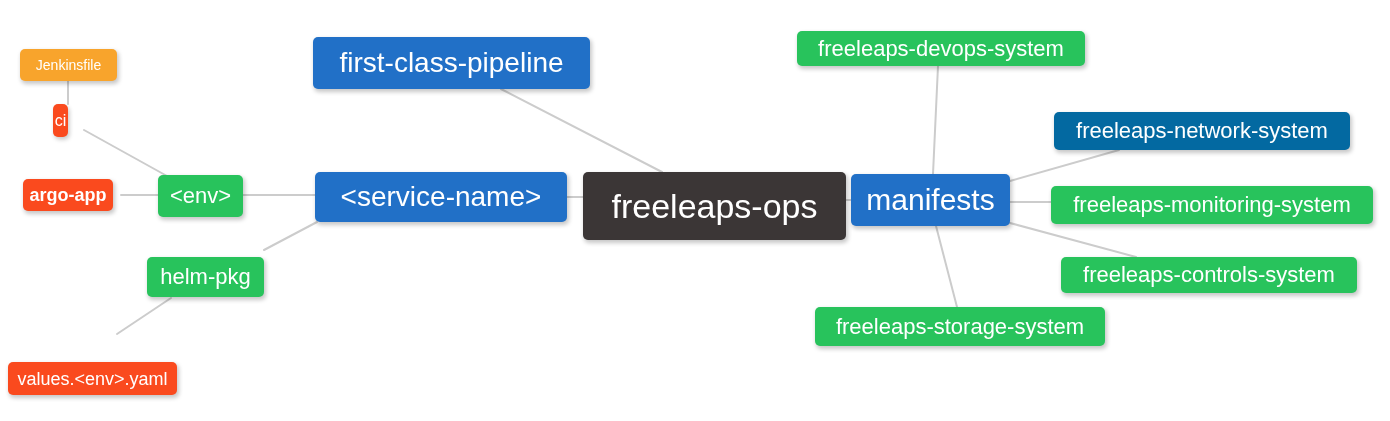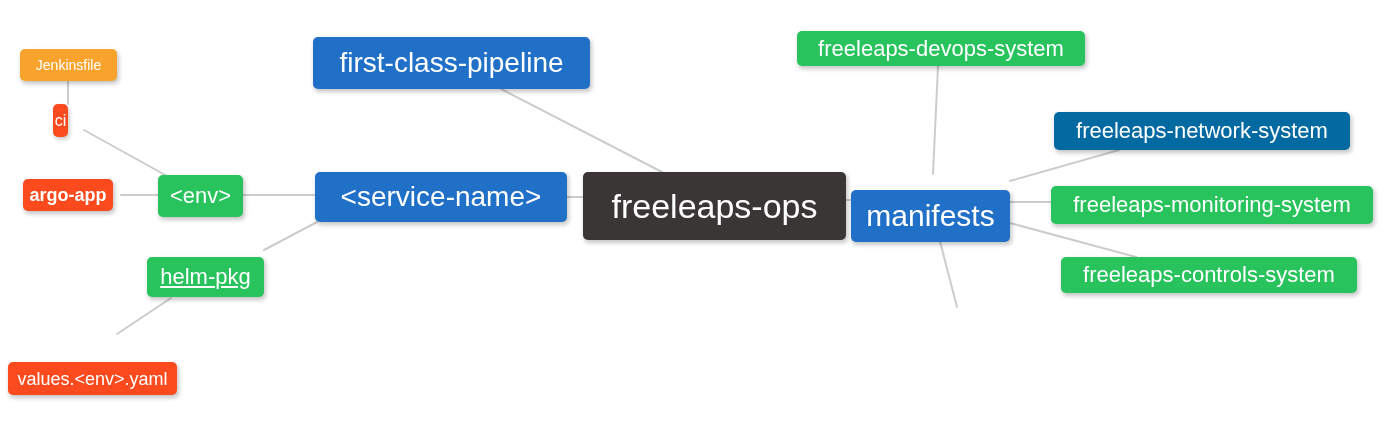--- a/index.html
+++ b/index.html
@@ -40,24 +40,25 @@
       <line x1="933" y1="174" x2="938" y2="66" stroke="#cccccc" stroke-width="2" stroke-linecap="round"></line>
       <line x1="1010" y1="181" x2="1119" y2="150" stroke="#cccccc" stroke-width="2" stroke-linecap="round"></line>
       <line x1="1010" y1="202" x2="1051" y2="202" stroke="#cccccc" stroke-width="2" stroke-linecap="round"></line>
       <line x1="1010" y1="223" x2="1136" y2="257" stroke="#cccccc" stroke-width="2" stroke-linecap="round"></line>
       <line x1="936" y1="226" x2="957" y2="307" stroke="#cccccc" stroke-width="2" stroke-linecap="round"></line>
     </svg>
 
   <div class="node" style="left: 583px; top: 172px; width: 263px; height: 68px; font-size: 34px; background: rgb(59, 54, 54);">freeleaps-ops</div>
   <div class="node" style="left: 313px; top: 37px; width: 277px; height: 52px; font-size: 28px; background: rgb(33, 112, 199);">first-class-pipeline</div>
   <div class="node" style="left: 315px; top: 172px; width: 252px; height: 50px; font-size: 28px; background: rgb(33, 112, 199);">&lt;service-name&gt;</div>
-  <div class="node" style="left: 851px; top: 174px; width: 159px; height: 52px; font-size: 30px; background: rgb(33, 112, 199); margin-top: 16px;">manifests</div>
+  <div class="node" style="left: 851px; top: 174px; width: 159px; height: 52px; font-size: 30px; background: rgb(33, 112, 199);">manifests</div>
   <div class="node" style="left: 158px; top: 175px; width: 85px; height: 42px; font-size: 22px; background: rgb(40, 195, 92);">&lt;env&gt;</div>
-  <div class="node" style="left: 147px; top: 257px; width: 117px; height: 40px; font-size: 22px; background: rgb(40, 195, 92); text-decoration: underline;">helm-pkg</div>
+  <div class="node" style="left: 147px; top: 257px; width: 117px; height: 40px; font-size: 22px; background: rgb(40, 195, 92);">helm-pkg</div>
   <div class="node" style="left: 53px; top: 104px; width: 15px; height: 33px; font-size: 16px; background: rgb(250, 74, 30);">ci</div>
   <div class="node" style="left: 23px; top: 179px; width: 90px; height: 32px; font-size: 18px; background: rgb(250, 74, 30); font-weight: bold;">argo-app</div>
   <div class="node" style="left: 20px; top: 27px; width: 97px; height: 32px; font-size: 14px; background: rgb(248, 164, 44); margin-top: 22px;">Jenkinsfile</div>
   <div class="node" style="left: 8px; top: 334px; width: 169px; height: 33px; font-size: 18px; background: rgb(250, 74, 30); margin-top: 28px;">values.&lt;env&gt;.yaml</div>
   <div class="node" style="left: 797px; top: 31px; width: 288px; height: 35px; font-size: 22px; background: rgb(40, 195, 92);">freeleaps-devops-system</div>
   <div class="node" style="left: 1054px; top: 112px; width: 296px; height: 38px; font-size: 22px; background: #0369a1;">freeleaps-network-system</div>
   <div class="node" style="left: 1051px; top: 186px; width: 322px; height: 38px; font-size: 22px; background: rgb(40, 195, 92);">freeleaps-monitoring-system</div>
   <div class="node" style="left: 1061px; top: 257px; width: 296px; height: 36px; font-size: 22px; background: rgb(40, 195, 92);">freeleaps-controls-system</div>
+  <div class="node" style="left: 815px; top: 307px; width: 290px; height: 39px; font-size: 22px; background: rgb(40, 195, 92);">freeleaps-storage-system</div>
 </div>
 
 </body></html>

